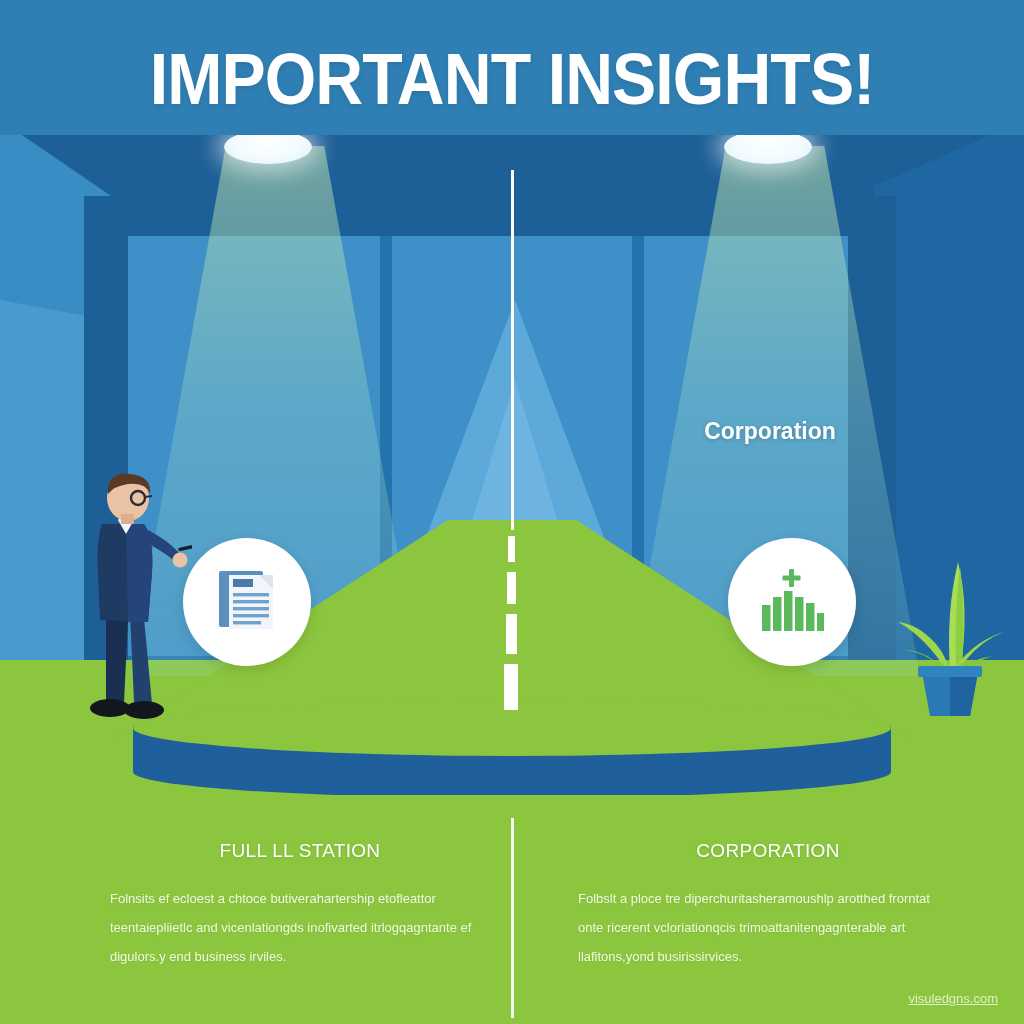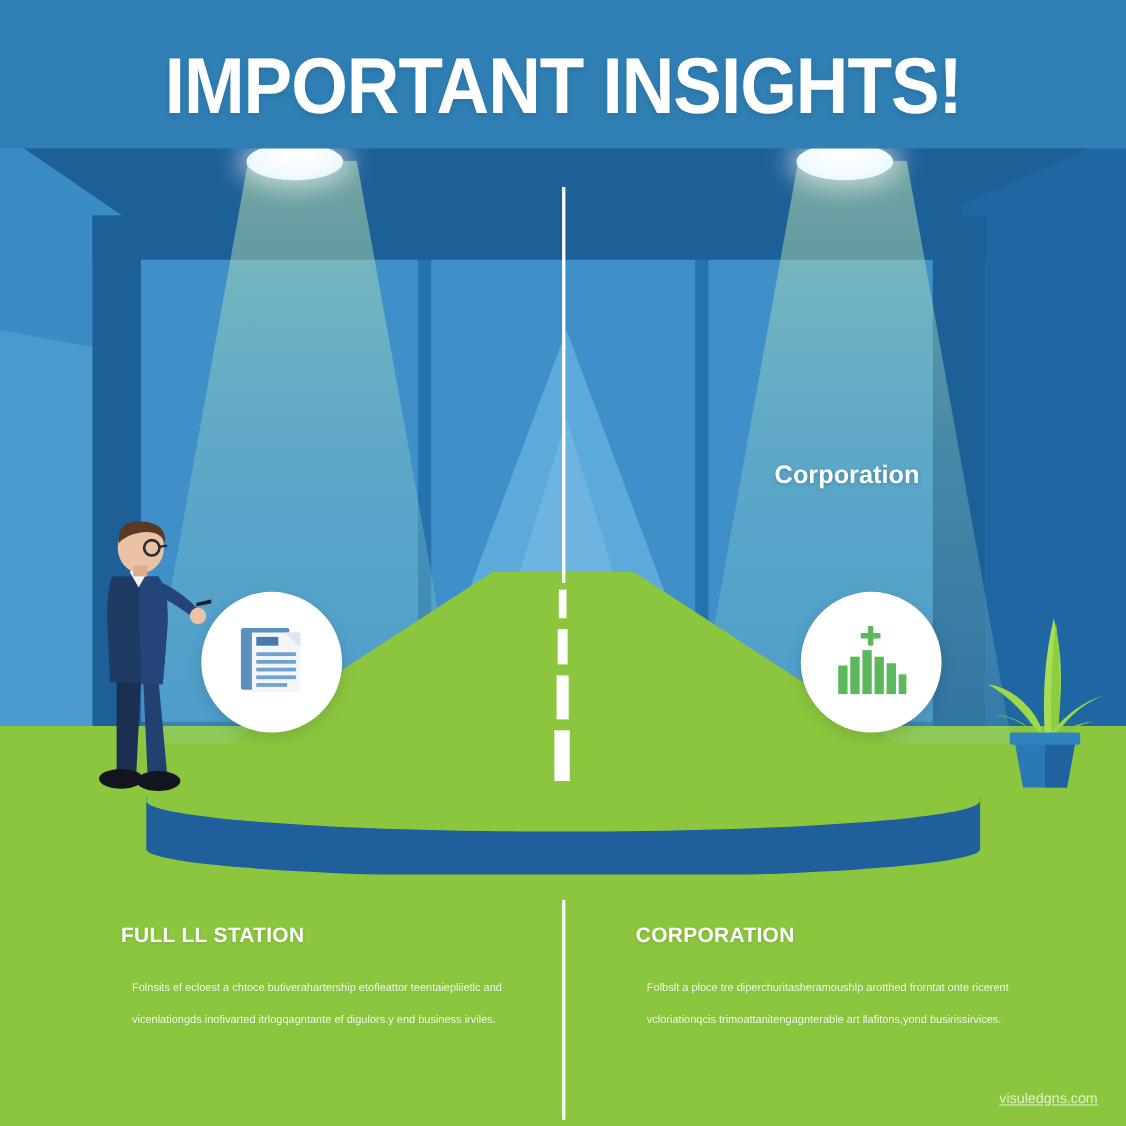--- a/index.html
+++ b/index.html
@@ -88,23 +88,23 @@
   .corp-label{position:absolute;left:620px;top:418px;width:300px;text-align:center;
     color:#ffffff;font-size:23px;font-weight:bold;z-index:13;
     text-shadow:0 1px 4px rgba(0,0,0,.22);}
 
   
   .bottom{position:absolute;left:0;top:795px;width:1024px;height:229px;background:#8cc63f;z-index:20;}
   .bottom-divider{position:absolute;left:511px;top:818px;width:3px;height:200px;background:#ffffff;opacity:.92;z-index:21;}
   .col{position:absolute;top:840px;width:380px;z-index:21;}
   .col-l{left:110px;}
   .col-r{left:578px;}
-  .col-head{font-size:19px;font-weight:bold;color:#ffffff;margin:0 0 22px 0;
-    letter-spacing:.3px;text-shadow:0 1px 3px rgba(0,0,0,.13);}
-  .col-body{font-size:10px;line-height:29px;color:#f0fae2;margin:10px;
+  .col-head{font-size:19px;font-weight:normal;color:#ffffff;margin:0 0 22px 0;
+    text-align:center;letter-spacing:.3px;text-shadow:0 1px 3px rgba(0,0,0,.13);}
+  .col-body{font-size:13px;line-height:29px;color:#f0fae2;margin:0;
     text-shadow:0 1px 2px rgba(0,0,0,.07);}
   .watermark{position:absolute;right:26px;bottom:18px;font-size:13px;color:#e8f5d6;
     opacity:.9;z-index:22;text-decoration:underline;}
 </style>
 </head>
 <body>
 
 <div id="stage">
 
   <div class="wall-back"></div>

